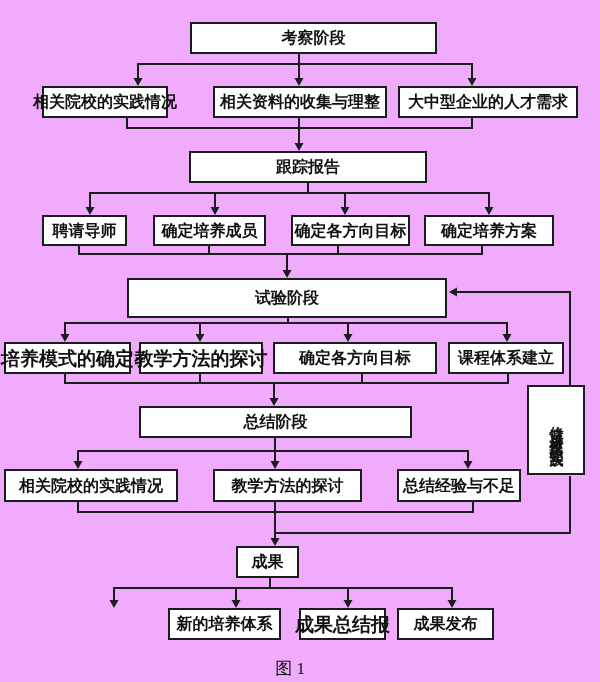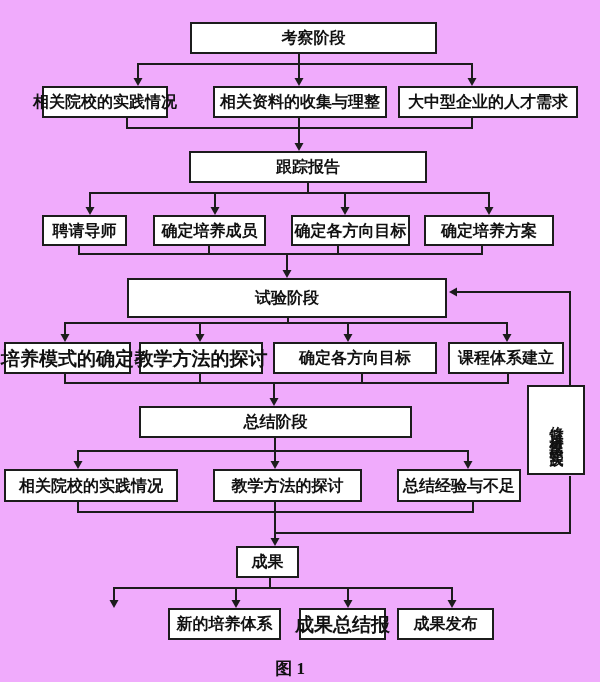--- a/index.html
+++ b/index.html
@@ -19,21 +19,21 @@
   .node-sm{font-size:19px;}
   .side-box{
     position:absolute;background:#ffffff;border:2px solid #1c1c1c;
     box-sizing:border-box;color:#111111;font-weight:bold;
     writing-mode:vertical-rl;display:flex;align-items:center;justify-content:center;
     font-size:14px;
   }
   .side-box .vcol{display:inline-block;letter-spacing:3px;margin:0 3px;line-height:1;}
   .caption{
     position:absolute;left:240px;top:657px;width:100px;text-align:center;
-    font-weight:bold;font-size:17px;color:#111111;
+    font-weight:normal;font-size:17px;color:#111111;
   }
 </style>
 </head>
 <body>
 
 <div class="canvas">
 
   <svg class="wires" viewBox="0 0 600 682" xmlns="http://www.w3.org/2000/svg" stroke="#1c1c1c" stroke-width="2" fill="#1c1c1c">
 
     <line x1="299" y1="54" x2="299" y2="64"></line>

